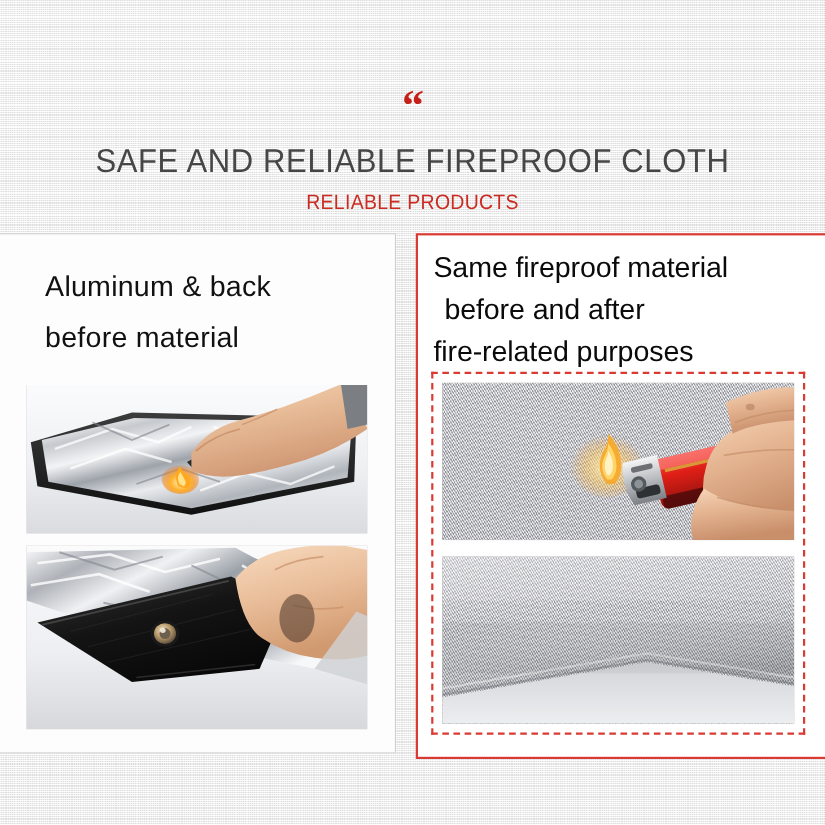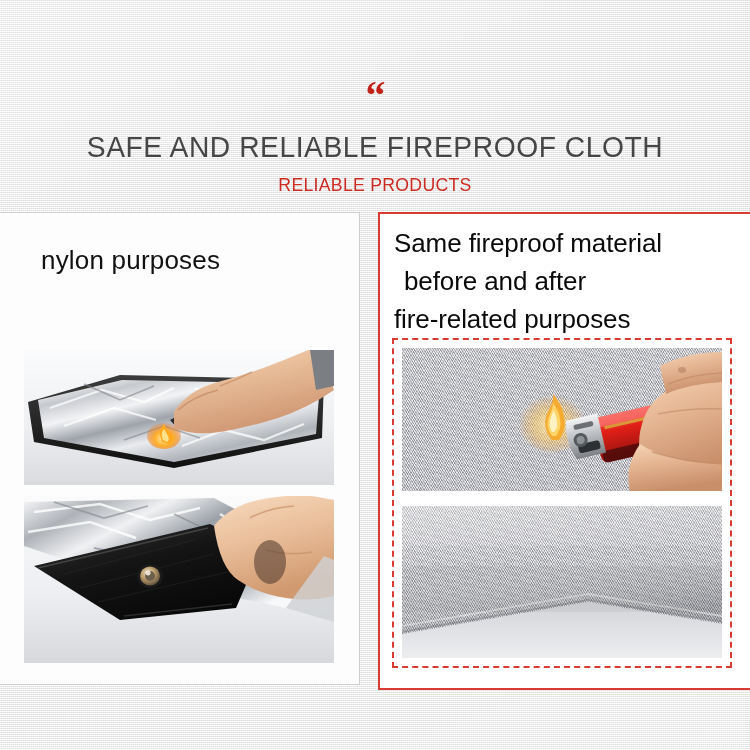--- a/index.html
+++ b/index.html
@@ -208,21 +208,22 @@
     <div id="quote-mark">“</div>
 
     <div id="main-title">SAFE AND RELIABLE FIREPROOF CLOTH</div>
 
     <div id="sub-title">RELIABLE PRODUCTS</div>
   </div>
 
   <div id="left-card">
 
     <div id="left-caption">
-      <div>nylon purposes</div>
+      <div>Aluminum &amp; back</div>
+      <div>before material</div>
     </div>
 
     <div class="left-photo" id="left-photo-top">
       <svg class="ph" viewBox="0 0 310 135" preserveAspectRatio="none">
         <defs>
           <linearGradient id="lp1bg" x1="0" y1="0" x2="0" y2="1">
             <stop offset="0" stop-color="#fafbfc"></stop>
             <stop offset="0.55" stop-color="#eef0f2"></stop>
             <stop offset="1" stop-color="#d9dbdf"></stop>
           </linearGradient>

